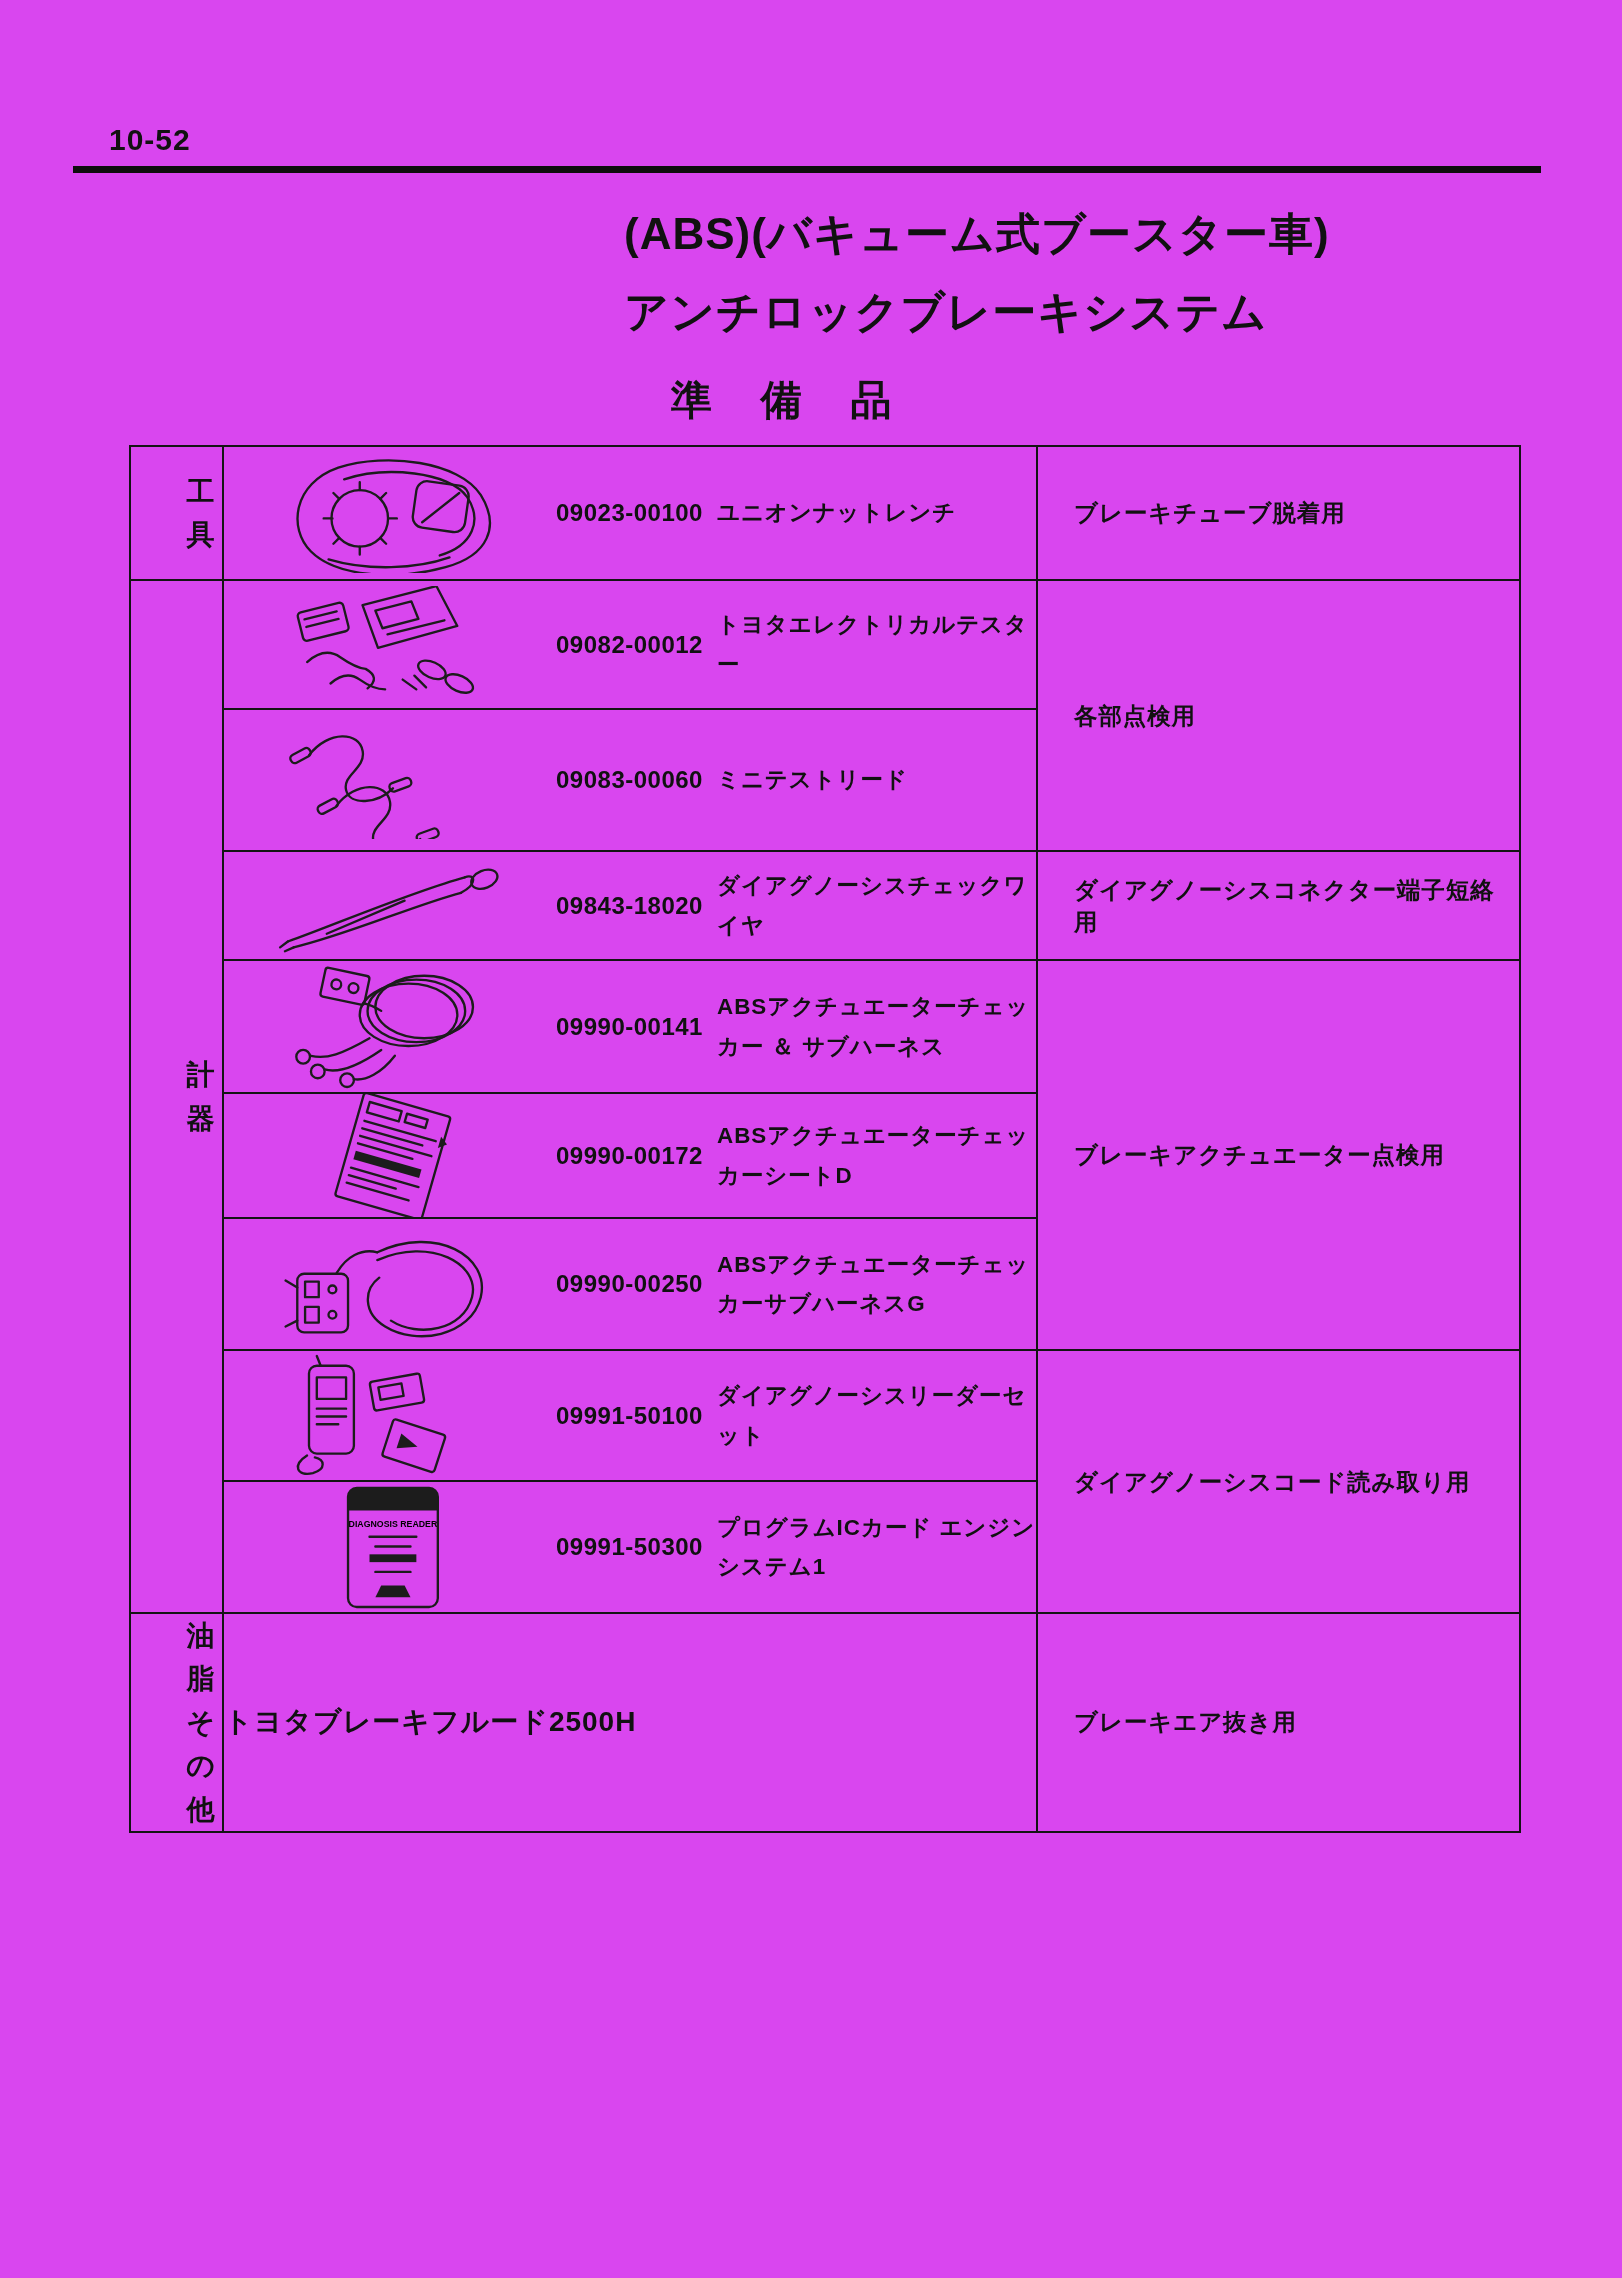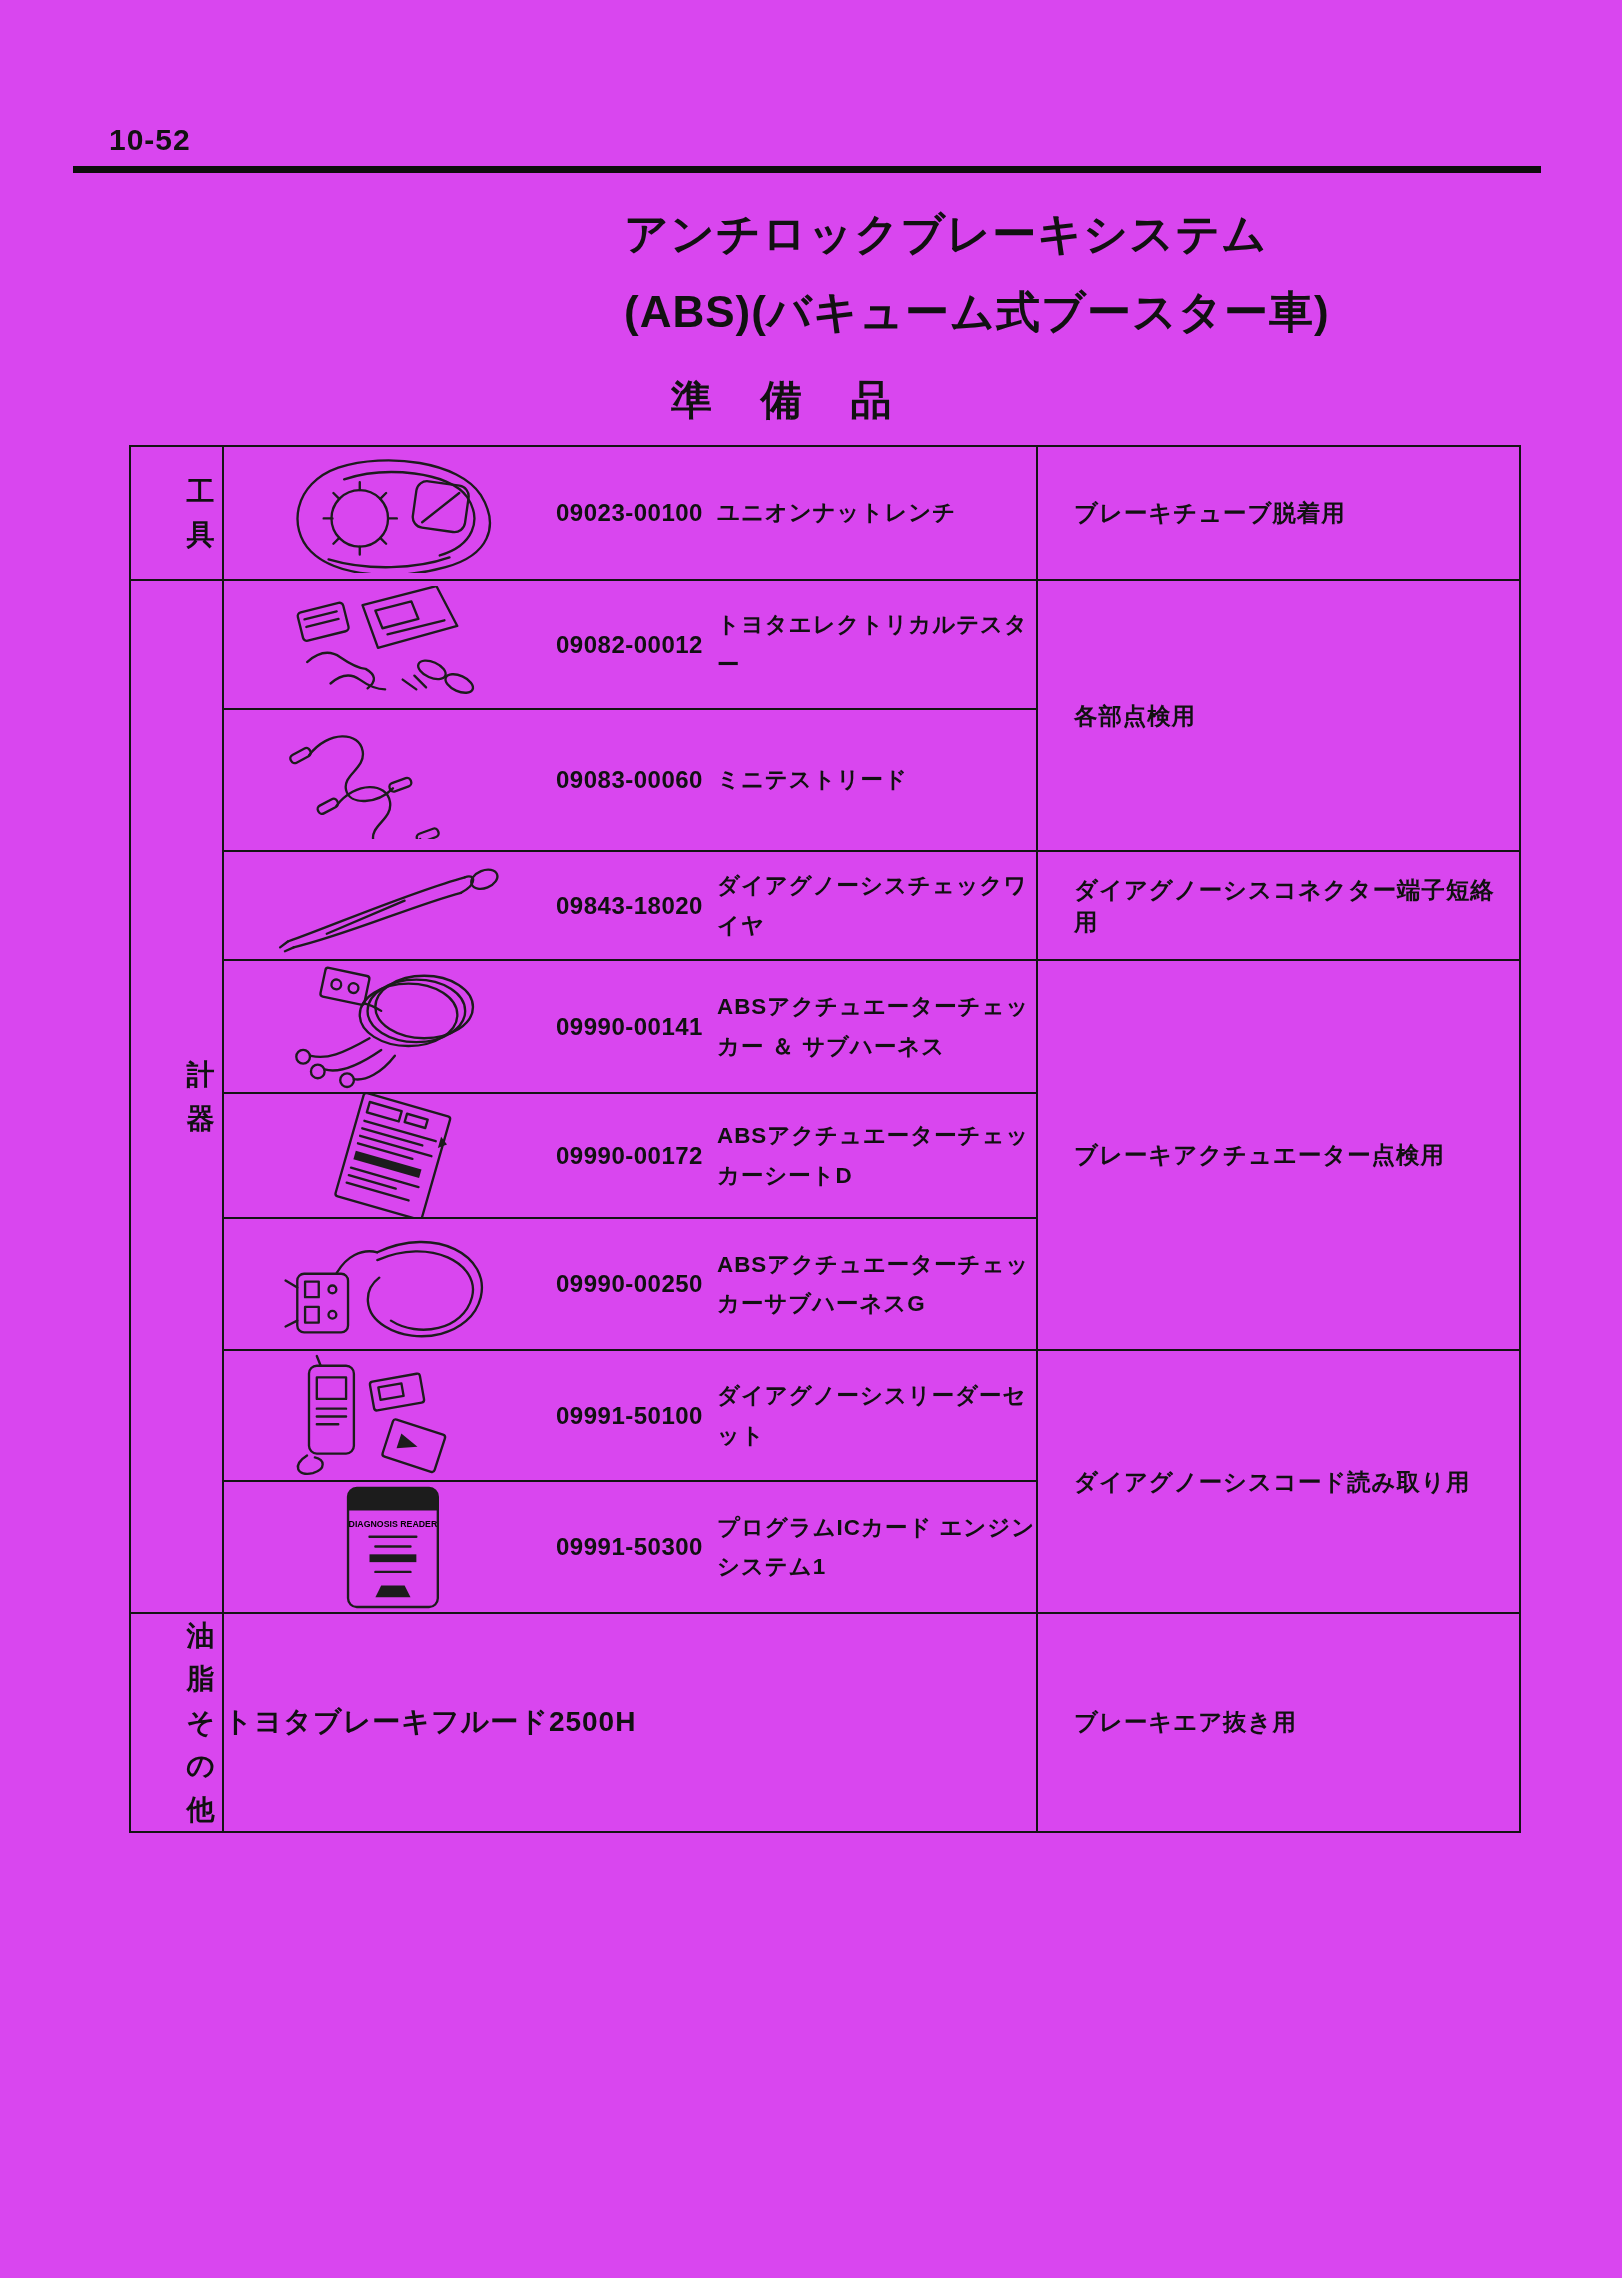--- a/index.html
+++ b/index.html
@@ -70,22 +70,22 @@
 </style>
 </head>
 <body>
 
 <div class="page">
 
   <div class="hdr-pageno">10-52</div>
   <div class="hdr-rule"></div>
 
   <div class="doc-title">
+    <div>(ABS)(バキューム式ブースター車)</div>
     <div>アンチロックブレーキシステム</div>
-    <div>(ABS)(バキューム式ブースター車)</div>
   </div>
   <div class="doc-subtitle">準　備　品</div>
 
   <table class="prep-table">
     <colgroup>
         <col style="width:93px">
         <col style="width:814px">
         <col style="width:483px">
       </colgroup>
 

